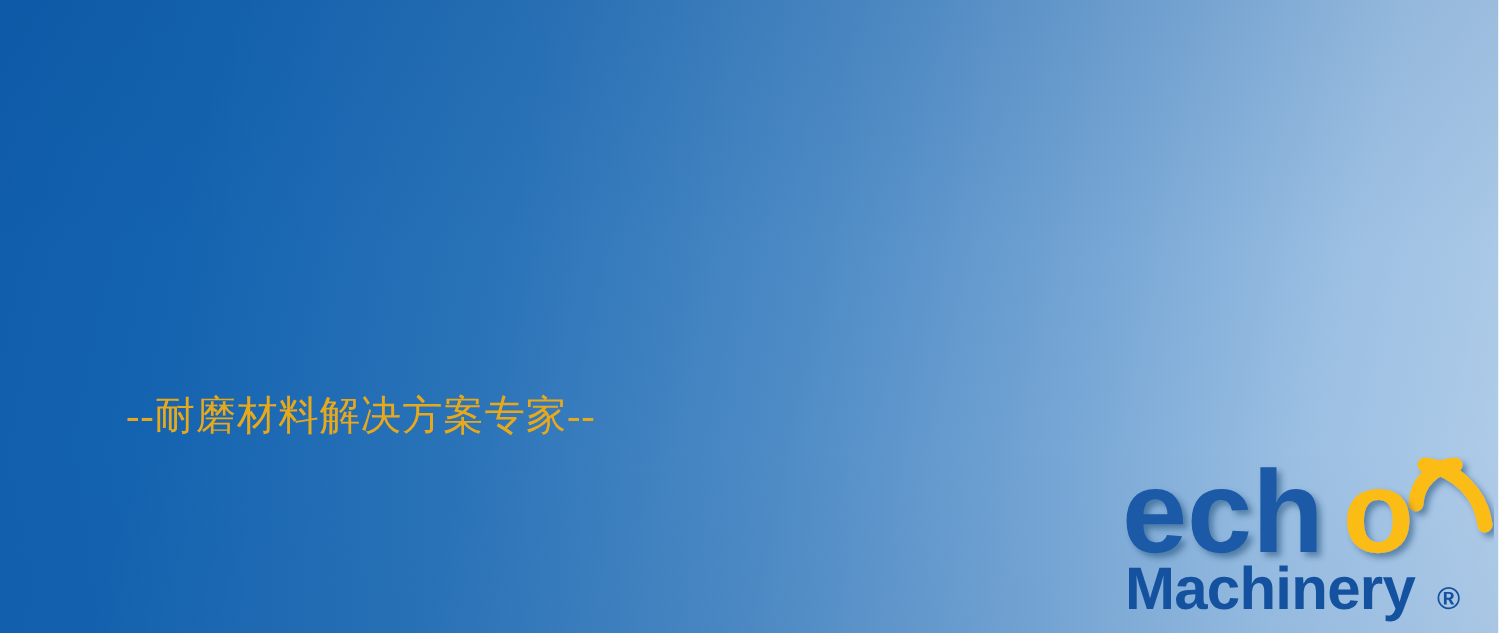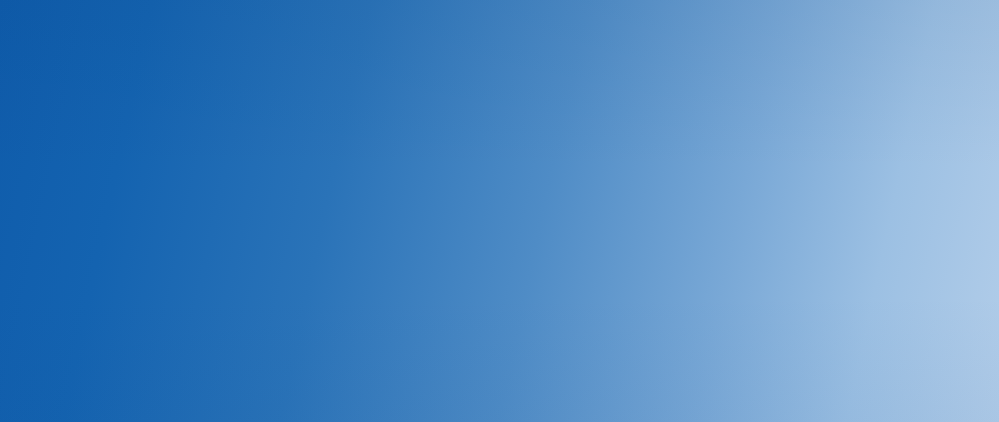--- a/index.html
+++ b/index.html
@@ -92,15 +92,38 @@
     font-family: "Liberation Sans", sans-serif;
     font-weight: bold;
   }
 </style>
 </head>
 <body>
 
 <div class="banner">
 
 
+  <div class="subtitle">--耐磨材料解决方案专家--</div>
 
+  <div class="logo">
+    <svg viewBox="0 0 252 124" xmlns="http://www.w3.org/2000/svg" aria-hidden="true">
+      <defs>
+        <filter id="logoShadow" x="-25%" y="-25%" width="160%" height="170%">
+          <feDropShadow dx="3" dy="3" stdDeviation="2.2" flood-color="#0a3564" flood-opacity="0.45"></feDropShadow>
+        </filter>
+      </defs>
+
+      <g filter="url(#logoShadow)">
+        <path d="M 200 40 A 27 27 0 0 1 226 14" fill="none" stroke="#fcbc16" stroke-width="10" stroke-linecap="round"></path>
+        <path d="M 206 14 A 46 46 0 0 1 246 54" fill="none" stroke="#fcbc16" stroke-width="10" stroke-linecap="round"></path>
+      </g>
+
+      <text class="logo-wordmark-text" x="4" y="72" font-size="78" fill="#1a5aa8" filter="url(#logoShadow)">ech</text>
+
+      <text class="logo-wordmark-text" x="151" y="72" font-size="78" fill="#fcbc16" filter="url(#logoShadow)">o</text>
+
+      <text class="logo-brandline-text" x="6" y="110" font-size="40" letter-spacing="-0.5" fill="#14519e">Machinery</text>
+
+      <text class="logo-reg-text" x="214" y="110" font-size="21" fill="#14519e">®</text>
+    </svg>
+  </div>
 
 </div>
 
 </body></html>

